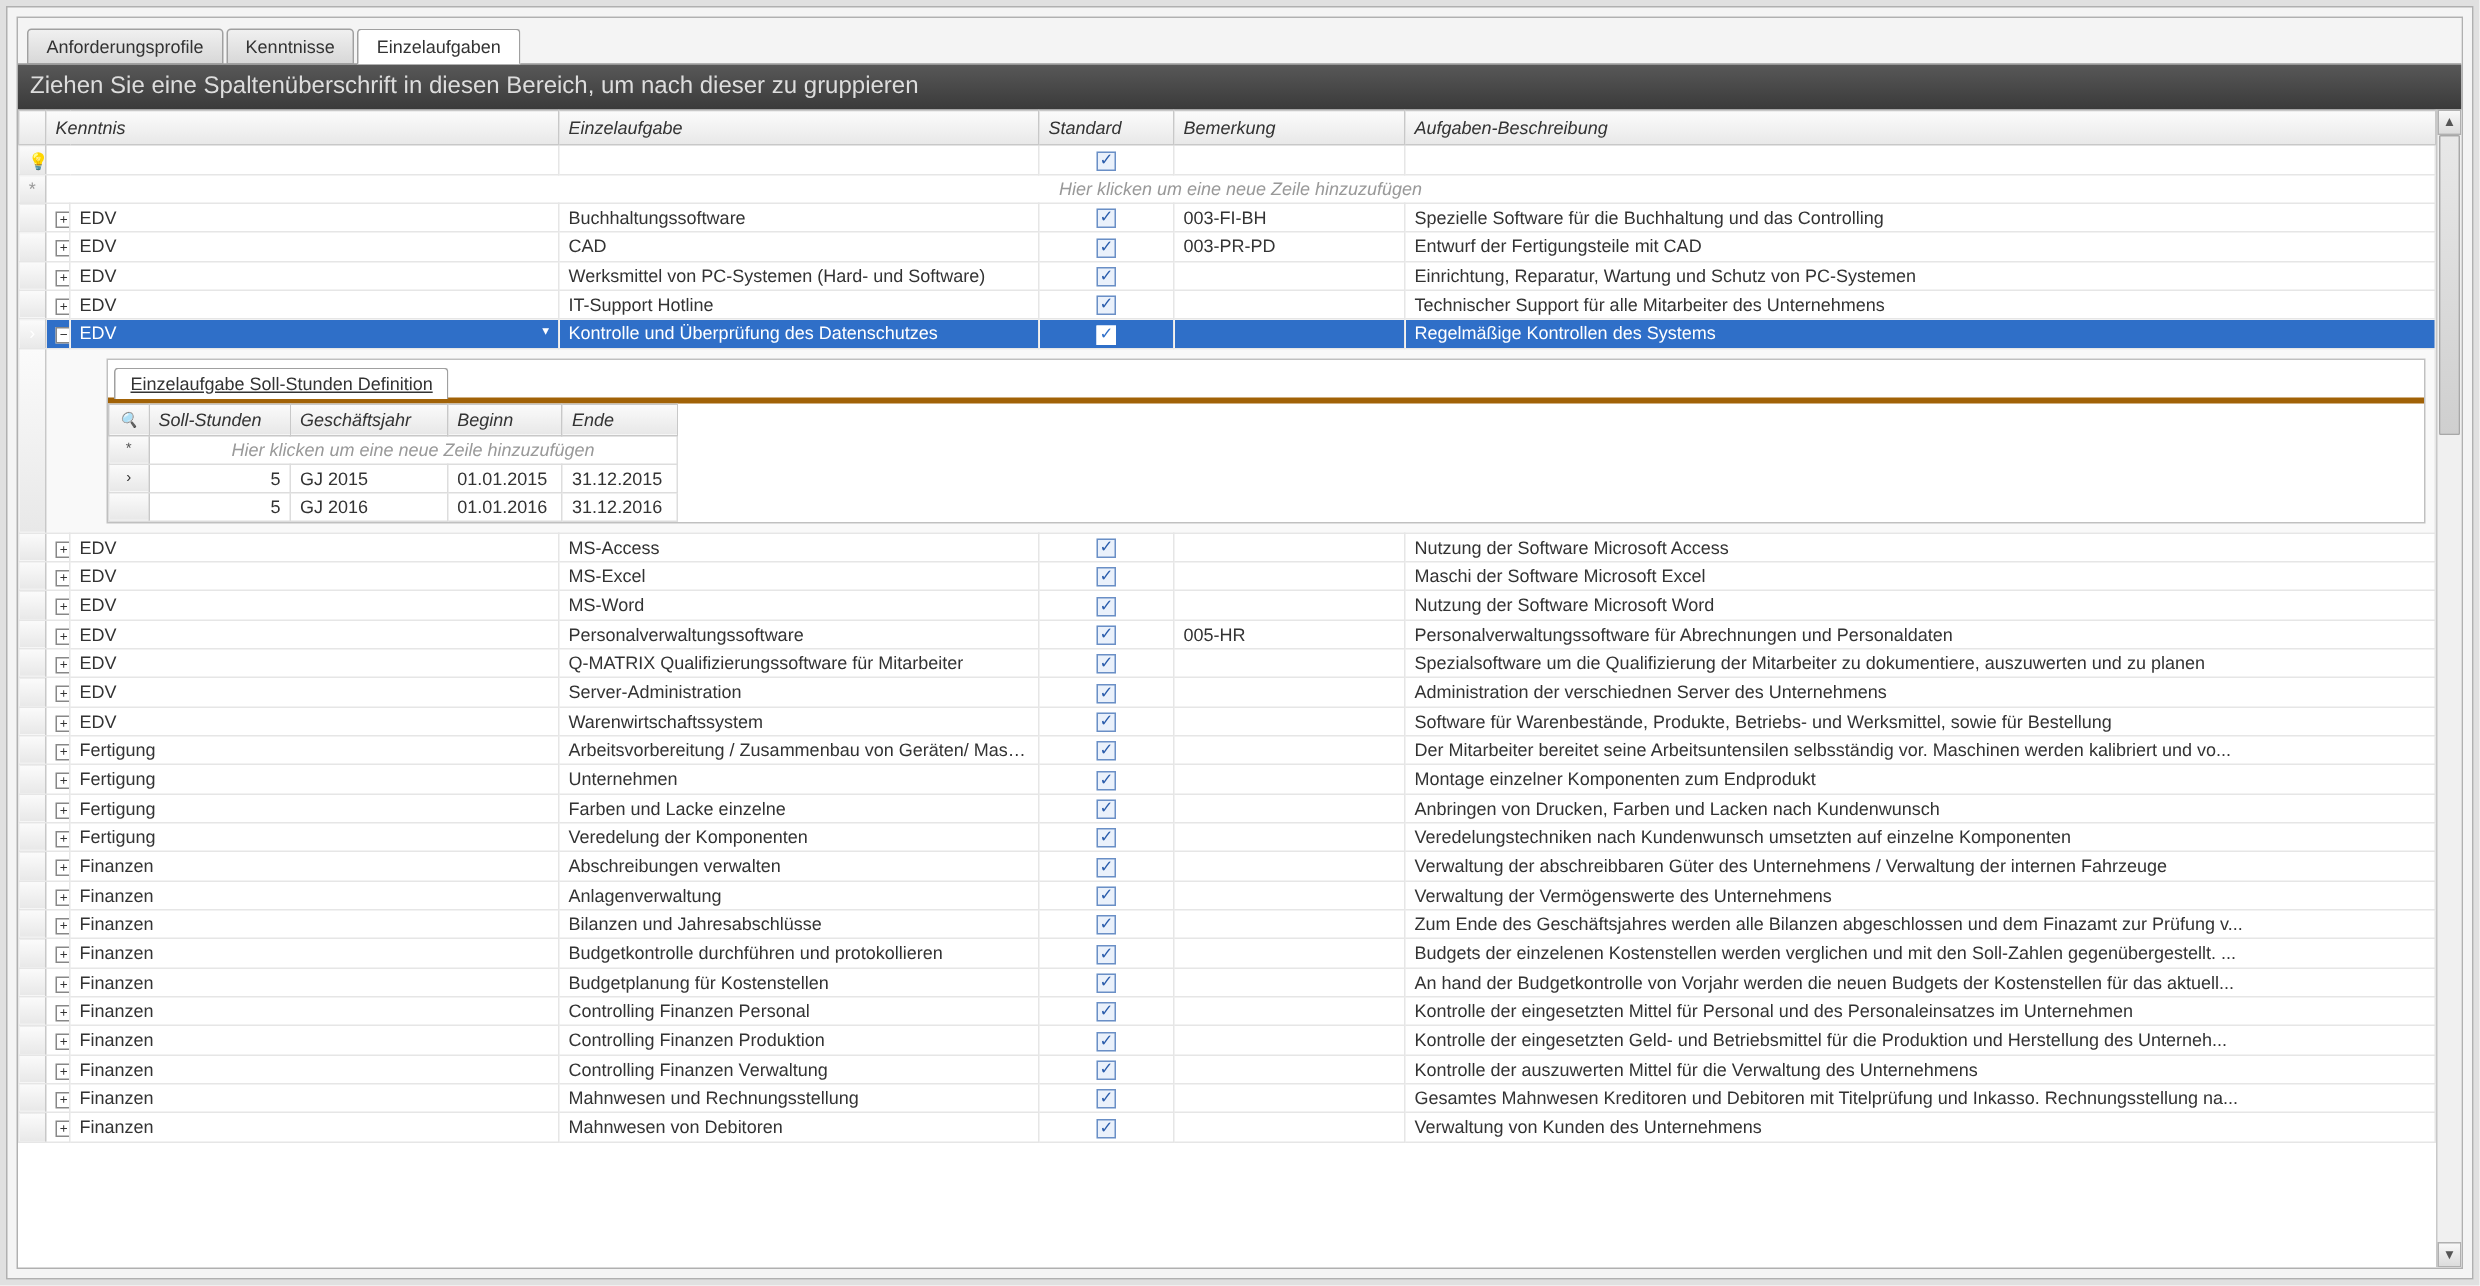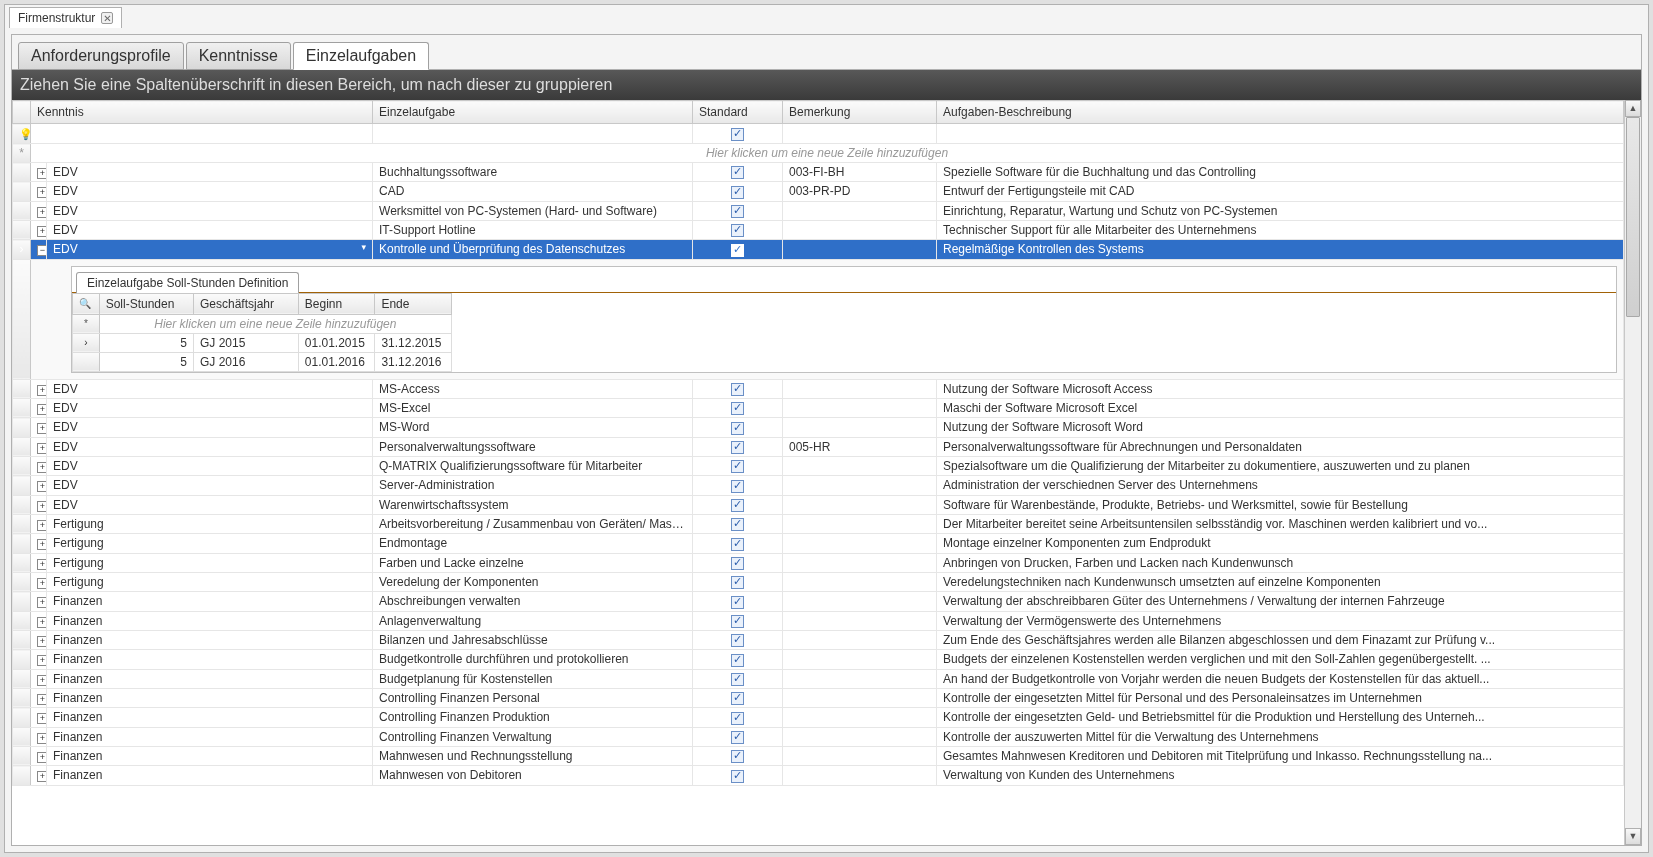--- a/index.html
+++ b/index.html
@@ -3,27 +3,27 @@
 <meta charset="utf-8">
 <style>
 * { box-sizing: border-box; margin: 0; padding: 0; }
 body { font-family: 'Segoe UI', Tahoma, sans-serif; font-size: 12px; background: #e0e0e0; color: #333; overflow: hidden; }
 .window { background: #f4f4f4; border: 1px solid #b0b0b0; margin: 4px; height: 849px; display: flex; flex-direction: column; }
 .window-tabs { display: flex; padding: 2px 4px 0 4px; background: #f4f4f4; }
 .window-tab { padding: 3px 8px; border: 1px solid #b0b0b0; background: #fff; font-size: 12px; display: flex; align-items: center; gap: 6px; border-bottom: none; }
 .window-tab .close { cursor: pointer; font-size: 10px; color: #666; border: 1px solid #999; width: 12px; height: 12px; display: inline-flex; align-items: center; justify-content: center; border-radius: 2px; background: #f0f0f0; }
 .panel { border: 1px solid #b0b0b0; margin: 6px; background: #fff; flex: 1; display: flex; flex-direction: column; overflow: hidden; }
 .inner-tabs { display: flex; background: #f4f4f4; padding: 6px 6px 0 6px; border-bottom: 1px solid #b0b0b0; }
-.inner-tab { padding: 4px 12px; border: 1px solid #a0a0a0; margin-right: 2px; background: linear-gradient(#f0f0f0,#d8d8d8); cursor: pointer; font-size: 16px; border-top-left-radius: 3px; border-top-right-radius: 3px; position: relative; top: 1px; }
+.inner-tab { padding: 4px 12px; border: 1px solid #a0a0a0; margin-right: 2px; background: linear-gradient(#f0f0f0,#d8d8d8); cursor: pointer; font-size: 12px; border-top-left-radius: 3px; border-top-right-radius: 3px; position: relative; top: 1px; }
 .inner-tab.active { background: #fff; border-bottom: 1px solid #fff; }
 .group-bar { background: linear-gradient(#585858,#3a3a3a); color: #ddd; padding: 6px 8px; font-size: 16px; }
 .grid-wrap { flex: 1; overflow: hidden; position: relative; display: flex; }
 .grid-body { flex: 1; overflow: auto; }
 table.grid { width: 100%; border-collapse: collapse; table-layout: fixed; }
-.grid th { text-align: left; font-weight: normal; background: linear-gradient(#fbfbfb,#e8e8e8); border: 1px solid #c8c8c8; padding: 4px 6px; font-size: 12px; color: #333; position: sticky; top: 0; z-index: 2; }
+.grid th { text-align: left; font-weight: normal; background: linear-gradient(#fbfbfb,#e8e8e8); border: 1px solid #c8c8c8; padding: 4px 6px; font-size: 12px; color: #333; position: sticky; top: 0; z-index: 2; font-style: italic; }
 .grid td { border: 1px solid #e6e6e6; padding: 2px 6px; font-size: 12px; white-space: nowrap; overflow: hidden; text-overflow: ellipsis; height: 19px; background: #fff; }
 .grid tr.selected td { background: #2f6fc8; color: #fff; }
 .grid tr.filter-row td { background: #fff; height: 20px; }
 .grid tr.newrow td { color: #999; font-style: italic; text-align: center; }
 .col-ind { width: 18px; }
 .col-exp { width: 16px; }
 .col-kenntnis { width: 326px; }
 .col-aufgabe { width: 320px; }
 .col-standard { width: 90px; text-align: center; }
 .col-bemerkung { width: 154px; }
@@ -31,44 +31,38 @@
 .indicator-cell { background: linear-gradient(#fbfbfb,#e8e8e8) !important; border-right: 1px solid #c8c8c8 !important; text-align: center; color: #555; font-size: 10px; }
 .expand-btn { display: inline-block; width: 11px; height: 11px; border: 1px solid #888; text-align: center; line-height: 9px; font-size: 9px; background: #fff; cursor: pointer; color: #333; }
 .checkbox-icon { display: inline-block; width: 13px; height: 13px; border: 1px solid #6a8fc6; background: #eaf1fb; position: relative; vertical-align: middle; }
 .checkbox-icon::after { content: '✓'; position: absolute; top: -2px; left: 1px; font-size: 11px; color: #2a5cab; }
 tr.selected .checkbox-icon { border-color: #fff; background: #fff; }
 tr.selected .checkbox-icon::after { color: #2f6fc8; }
 .dropdown-ind { float: right; color: #555; font-size: 9px; }
 tr.selected .dropdown-ind { color: #fff; }
 .detail-cell { padding: 6px 6px 6px 40px !important; background: #f9f9f9 !important; }
 .detail-panel { border: 1px solid #c0c0c0; background: #fff; }
-.detail-tabs { display: flex; padding: 4px 4px 0 4px; border-bottom: 1px solid #a16207; }
+.detail-tabs { display: flex; padding: 4px 4px 0 4px; border-bottom: 4px solid #a16207; text-decoration: underline; }
 .detail-tab { padding: 3px 10px; border: 1px solid #a0a0a0; background: #fff; font-size: 12px; border-bottom: none; position: relative; top: 1px; border-top-left-radius: 3px; border-top-right-radius: 3px; }
 table.subgrid { width: 380px; border-collapse: collapse; }
 .subgrid th { text-align: left; font-weight: normal; background: linear-gradient(#fbfbfb,#e8e8e8); border: 1px solid #c8c8c8; padding: 3px 6px; font-size: 12px; }
 .subgrid td { border: 1px solid #ddd; padding: 2px 6px; font-size: 12px; }
 .subgrid tr.newrow2 td { color: #999; font-style: italic; text-align: center; }
 .subgrid .ind2 { width: 16px; background: linear-gradient(#fbfbfb,#e8e8e8); border-right: 1px solid #c8c8c8; text-align: center; font-size: 10px; }
 .scrollbar { width: 17px; background: #f0f0f0; border-left: 1px solid #c8c8c8; display: flex; flex-direction: column; }
 .scroll-btn { height: 17px; background: linear-gradient(#f8f8f8,#dcdcdc); border: 1px solid #b0b0b0; text-align: center; font-size: 9px; line-height: 15px; color: #555; cursor: pointer; }
 .scroll-track { flex: 1; position: relative; }
 .scroll-thumb { position: absolute; left: 1px; right: 1px; top: 0; height: 200px; background: linear-gradient(#e8e8e8,#cfcfcf); border: 1px solid #a8a8a8; border-radius: 1px; cursor: pointer; }
 .filter-icon { color: #888; font-size: 11px; }
 .num-right { text-align: right; }
 </style>
 </head>
 <body>
 
 <div class="window">
-  <div class="window-tabs">
-    <div class="window-tab">
-      <span>Firmenstruktur</span>
-      <span class="close">✕</span>
-    </div>
-  </div>
 
   <div class="panel">
     <div class="inner-tabs">
       <div class="inner-tab">Anforderungsprofile</div>
       <div class="inner-tab">Kenntnisse</div>
       <div class="inner-tab active">Einzelaufgaben</div>
     </div>
 
     <div class="group-bar">Ziehen Sie eine Spaltenüberschrift in diesen Bereich, um nach dieser zu gruppieren</div>
 
@@ -260,21 +254,21 @@
                 <td>Fertigung</td>
                 <td>Arbeitsvorbereitung / Zusammenbau von Geräten/ Maschi...</td>
                 <td style="text-align: center;"><span class="checkbox-icon"></span></td>
                 <td></td>
                 <td>Der Mitarbeiter bereitet seine Arbeitsuntensilen selbsständig vor. Maschinen werden kalibriert und vo...</td>
               </tr>
               <tr>
                 <td class="indicator-cell"></td>
                 <td style="text-align: center;"><span class="expand-btn">+</span></td>
                 <td>Fertigung</td>
-                <td>Endmontage</td>
+                <td>Unternehmen</td>
                 <td style="text-align: center;"><span class="checkbox-icon"></span></td>
                 <td></td>
                 <td>Montage einzelner Komponenten zum Endprodukt</td>
               </tr>
               <tr>
                 <td class="indicator-cell"></td>
                 <td style="text-align: center;"><span class="expand-btn">+</span></td>
                 <td>Fertigung</td>
                 <td>Farben und Lacke einzelne</td>
                 <td style="text-align: center;"><span class="checkbox-icon"></span></td>

